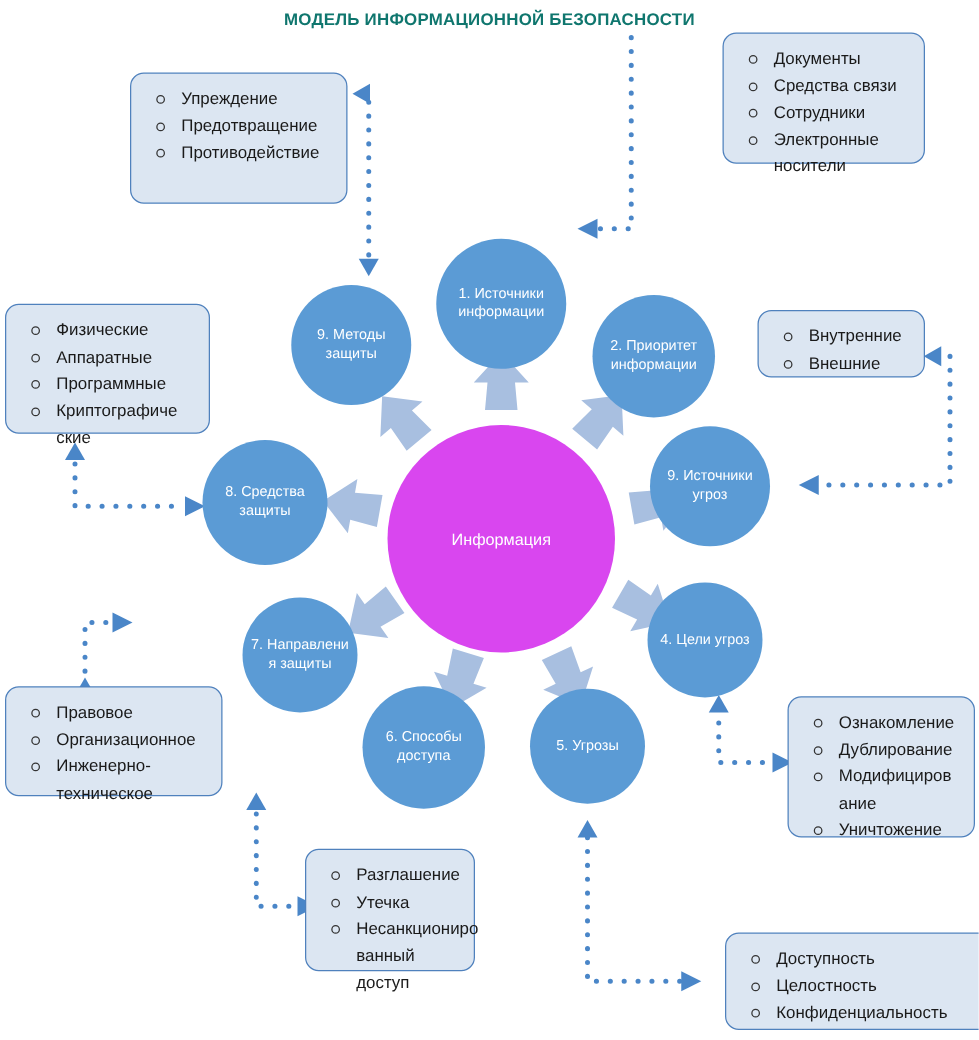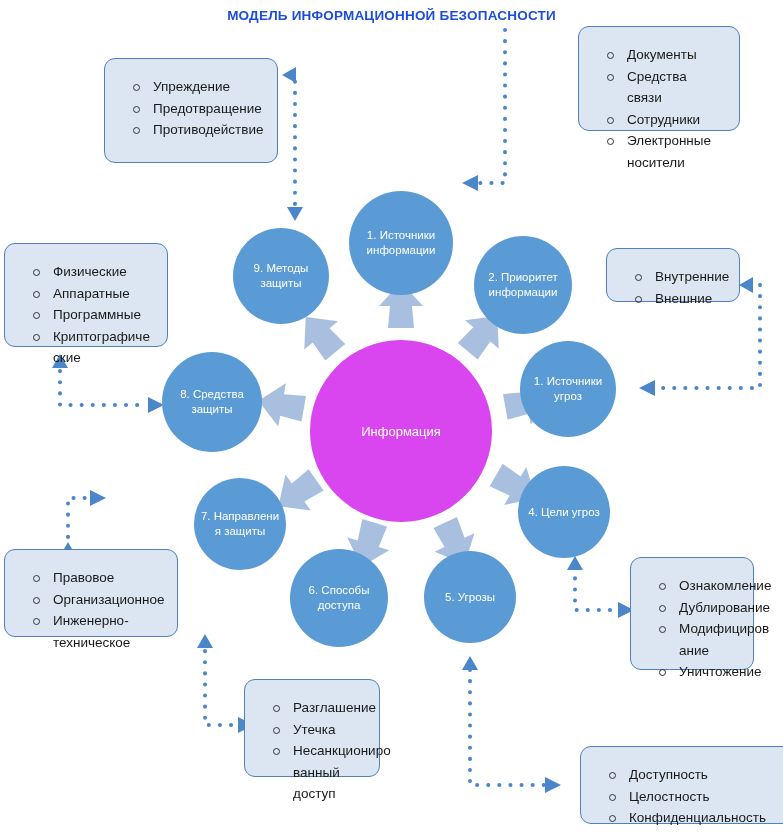--- a/index.html
+++ b/index.html
@@ -19,41 +19,41 @@
     overflow: hidden;
   }
   #title {
     position: absolute;
     left: 0;
     top: 8px;
     width: 783px;
     text-align: center;
     font-size: 13.5px;
     font-weight: bold;
-    color: #1d4ed8;
+    color: #0f766e;
     letter-spacing: 0.2px;
   }
   svg#art {
     position: absolute;
     left: 0;
     top: 0;
     width: 783px;
     height: 832px;
   }
   
   .box {
     position: absolute;
     box-sizing: border-box;
     background: #dce6f2;
     border: 1px solid #4f81bd;
     border-radius: 11px;
     padding: 9px 8px 9px 10px;
   }
   .box ul {
-    margin: 8px;
+    margin: 0;
     padding: 0;
     list-style: none;
   }
   .box li {
     position: relative;
     padding-left: 30px;
     font-size: 13.5px;
     line-height: 21.5px;
     color: #1a1a1a;
     white-space: pre-line;
@@ -195,21 +195,21 @@
     <span>1. Источники
 информации</span>
   </div>
 
   <div class="circle" style="left:474px; top:236px; width:98px; height:98px;">
     <span>2. Приоритет
 информации</span>
   </div>
 
   <div class="circle" style="left:520px; top:341px; width:96px; height:96px;">
-    <span>1. Источники
+    <span>9. Источники
 угроз</span>
   </div>
 
   <div class="circle" style="left:518px; top:466px; width:92px; height:92px;">
     <span>4. Цели
 угроз</span>
   </div>
 
   <div class="circle" style="left:424px; top:551px; width:92px; height:92px;">
     <span>5. Угрозы</span>
@@ -273,21 +273,21 @@
 
   <div class="box" style="left:4px; top:549px; width:174px; height:88px;">
     <ul>
       <li>Правовое</li>
       <li>Организационное</li>
       <li>Инженерно-
 техническое</li>
     </ul>
   </div>
 
-  <div class="box" style="left:630px; top:557px; width:124px; height:113px;">
+  <div class="box" style="left:630px; top:557px; width:150px; height:113px;">
     <ul>
       <li>Ознакомление</li>
       <li>Дублирование</li>
       <li>Модифициров
 ание</li>
       <li>Уничтожение</li>
     </ul>
   </div>
 
   <div class="box" style="left:244px; top:679px; width:136px; height:98px;">

